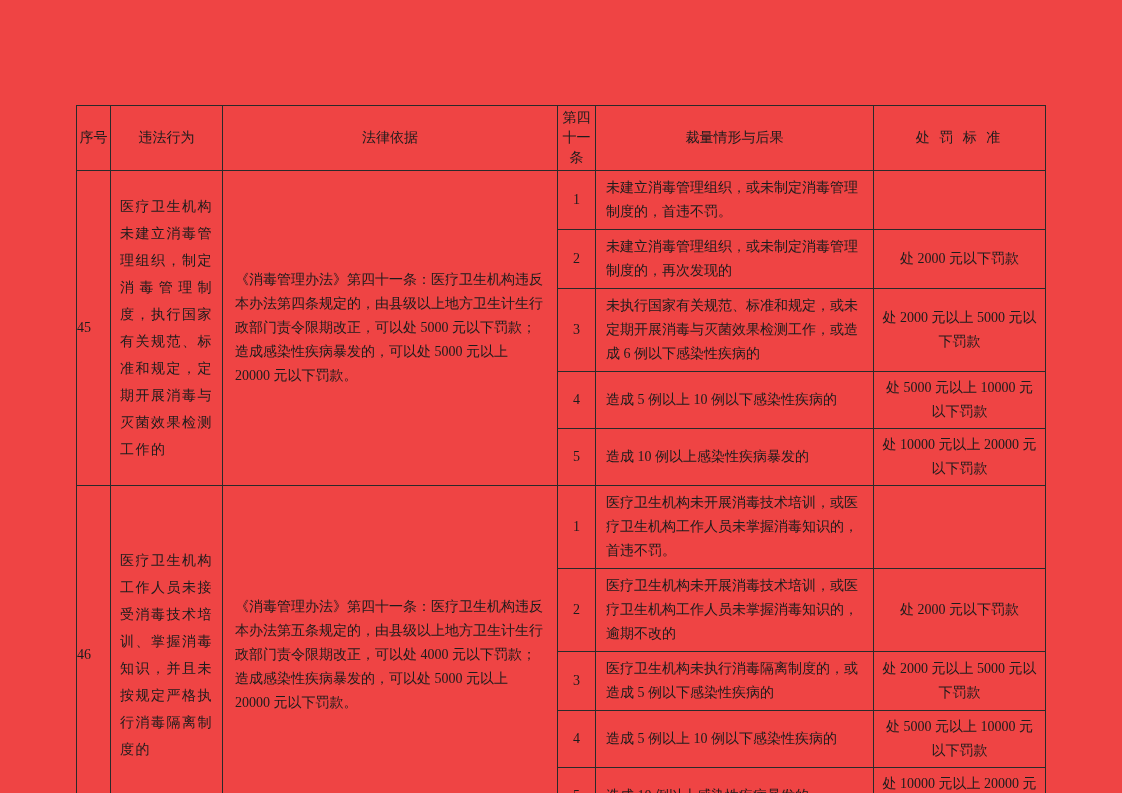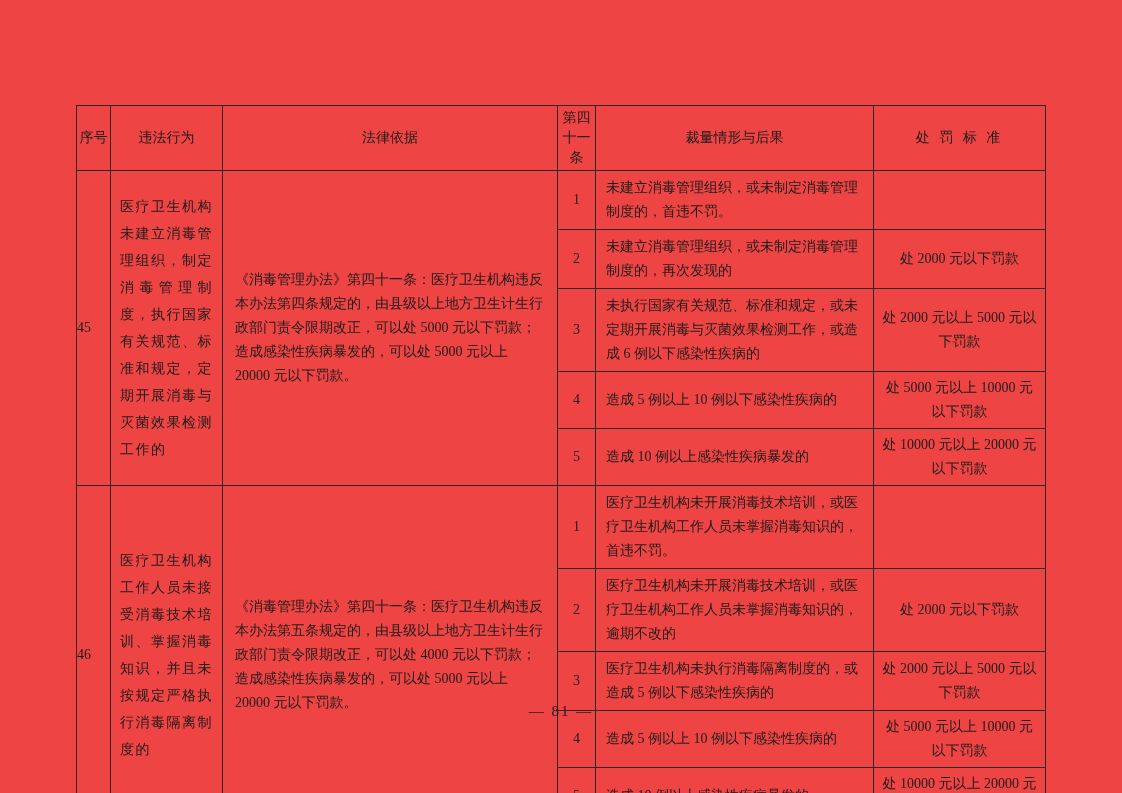--- a/index.html
+++ b/index.html
@@ -154,15 +154,14 @@
       <td class="c-std">处 5000 元以上 10000 元以下罚款</td>
     </tr>
     <tr style="height:53px">
       <td class="c-level">5</td>
       <td class="c-circ">造成 10 例以上感染性疾病暴发的</td>
       <td class="c-std">处 10000 元以上 20000 元以下罚款</td>
     </tr>
   </tbody>
     </table>
 
-  <div class="page-number">— 81 —</div>
 
 </div>
 
 </body></html>

